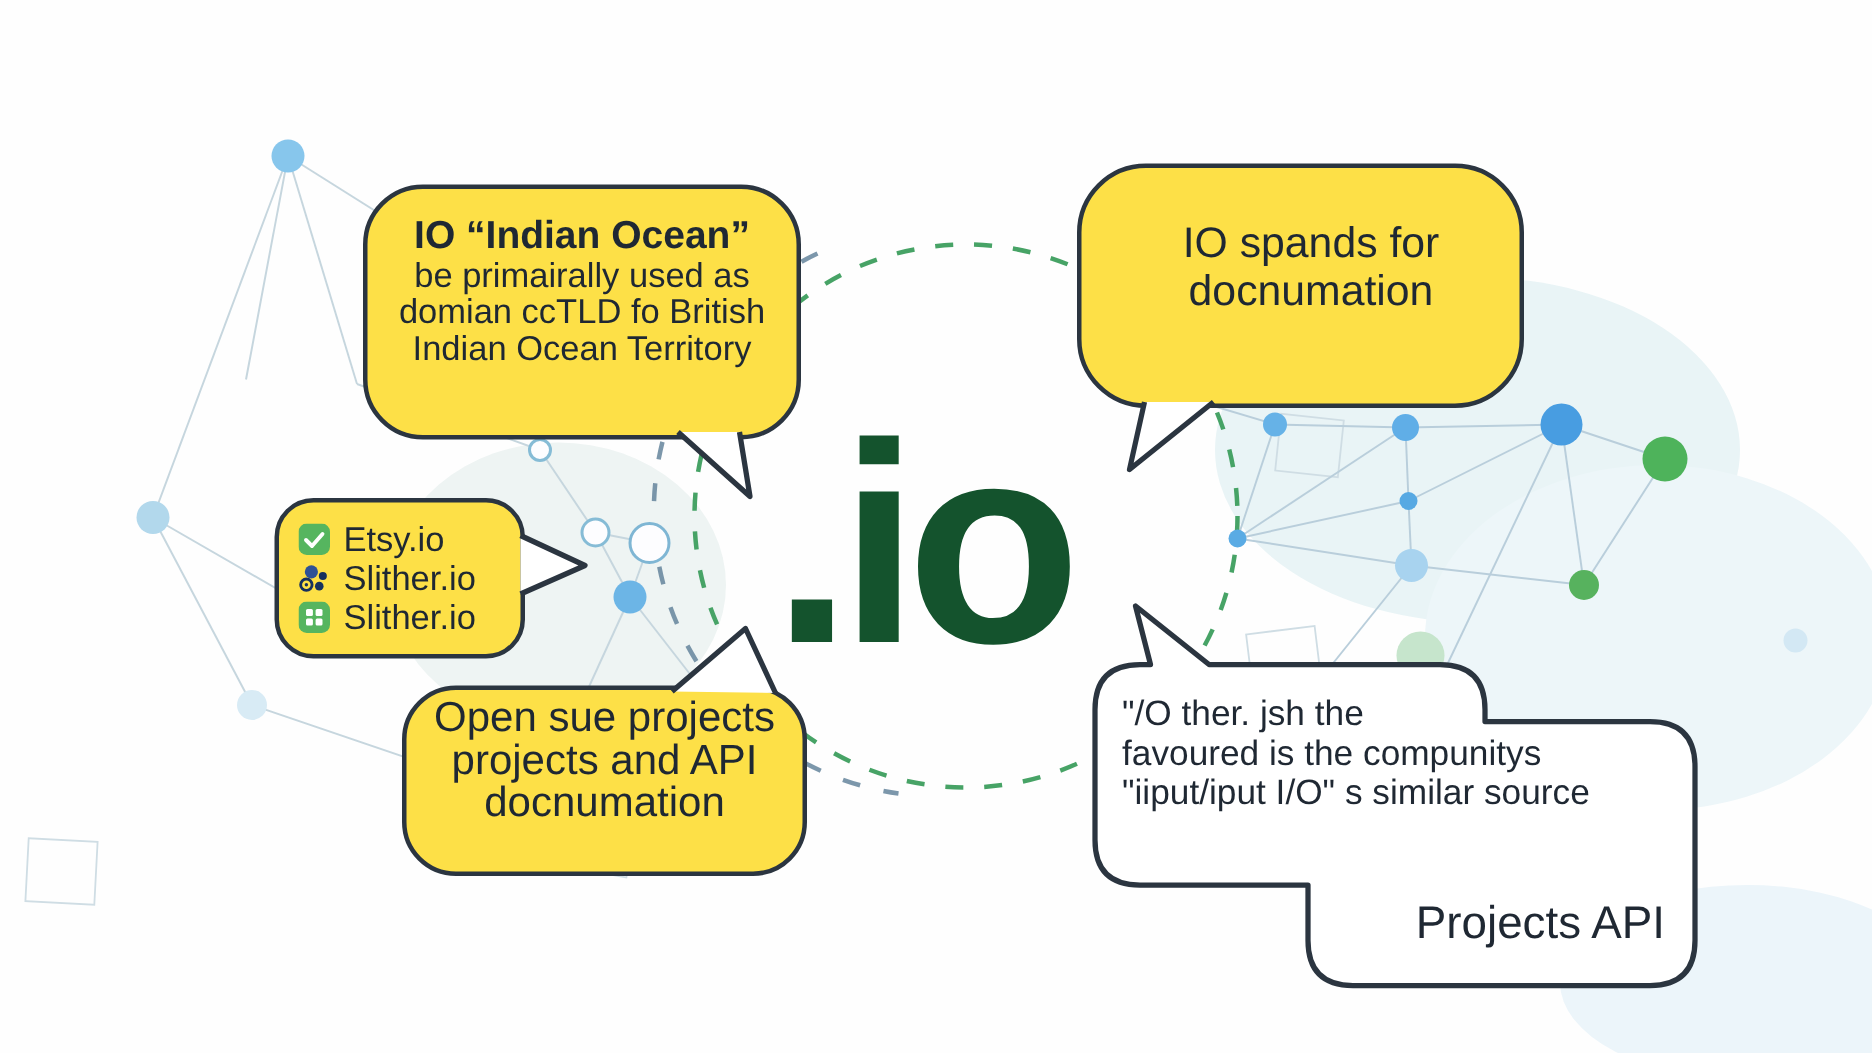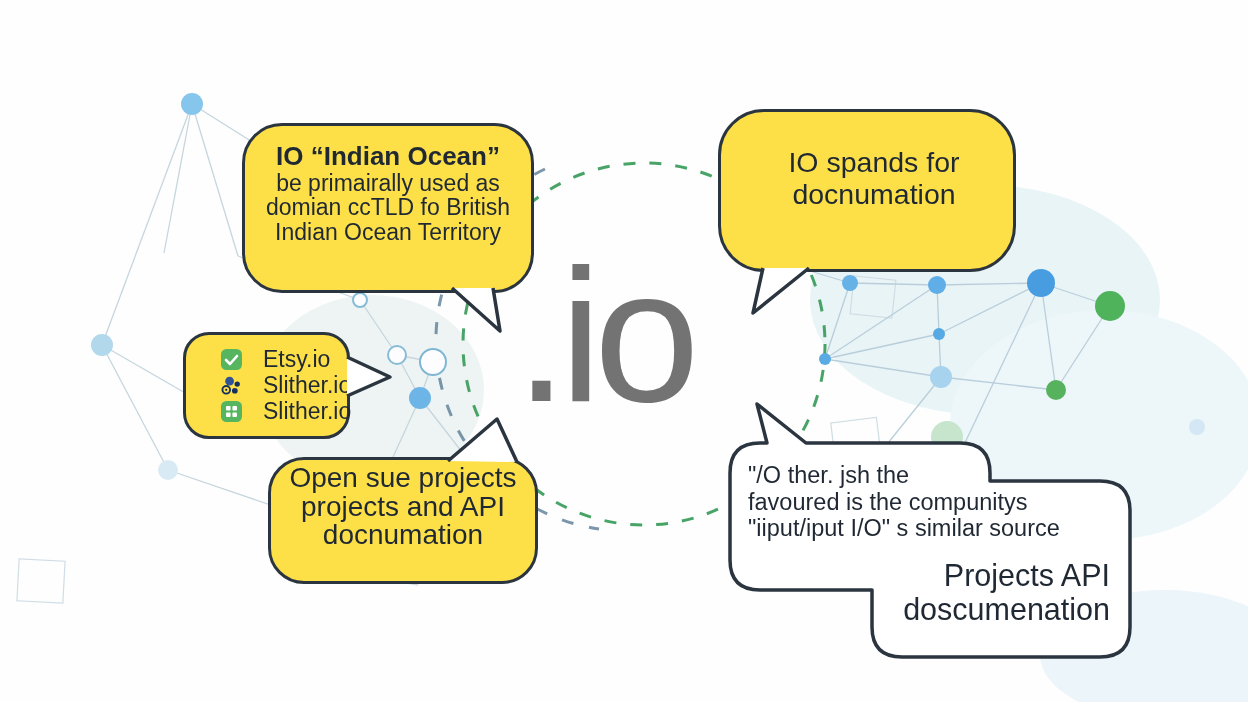--- a/index.html
+++ b/index.html
@@ -16,33 +16,33 @@
     position:absolute;background:#fde047;border:3.5px solid #2b3540;
     box-sizing:border-box;z-index:2;text-align:center;
   }
   .b-tl{left:242px;top:123px;width:292px;height:170px;border-radius:40px;padding-top:15px;}
   .b-tl .title{font-size:26px;font-weight:bold;line-height:30px;white-space:nowrap;}
   .b-tl .line{font-size:23px;line-height:24.3px;white-space:nowrap;}
   .b-tr{left:718px;top:109px;width:298px;height:163px;border-radius:46px;padding-top:34px;}
   .b-tr .line{font-size:28.5px;line-height:32px;font-weight:500;white-space:nowrap;padding-left:14px;}
   .b-list{left:183px;top:332px;width:167px;height:107px;border-radius:26px;border-width:3px;
     padding:11px 0 0 13px;text-align:left;}
-  .ex-row{display:flex;align-items:center;gap:21px;height:26px;margin-left:22px;}
+  .ex-row{display:flex;align-items:center;gap:9px;height:26px;}
   .ex-row .label{font-size:23px;font-weight:500;white-space:nowrap;}
   .ex-icon{width:21px;height:21px;flex:0 0 auto;display:block;}
   .b-bl{left:268px;top:457px;width:270px;height:127px;border-radius:36px;padding-top:4px;}
   .b-bl .line{font-size:28px;line-height:28.5px;white-space:nowrap;}
   .br-lines{position:absolute;left:748px;top:462px;width:390px;z-index:4;text-align:left;}
   .br-lines .line{font-size:23.5px;line-height:26.5px;white-space:nowrap;}
-  .br-emph{position:absolute;left:748px;top:558px;width:362px;z-index:4;text-align:right;}
+  .br-emph{position:absolute;left:748px;top:598px;width:362px;z-index:4;text-align:right;}
   .br-emph .line{font-size:30.5px;line-height:34px;font-weight:500;white-space:nowrap;}
   .io-logo{
-    position:absolute;left:515px;top:240px;z-index:2;
-    font-size:190px;font-weight:normal;line-height:1;letter-spacing:-8px;
-    color:#737373;white-space:nowrap;
+    position:absolute;left:515px;top:268px;z-index:2;
+    font-size:190px;font-weight:bold;line-height:1;letter-spacing:-8px;
+    color:#14532d;white-space:nowrap;
   }
 </style>
 </head>
 <body>
 
 <div class="stage">
 
   <svg class="layer bg" width="1248" height="702" viewBox="0 0 1248 702">
 
     <g>
@@ -186,16 +186,15 @@
     </g>
   </svg>
 
   <div class="br-lines">
     <div class="line">"/O ther. jsh the</div>
     <div class="line">favoured is the compunitys</div>
     <div class="line">"iiput/iput I/O" s similar source</div>
   </div>
   <div class="br-emph">
     <div class="line">Projects API</div>
-    <div class="line">doscumenation</div>
   </div>
 
 </div>
 
 </body></html>

